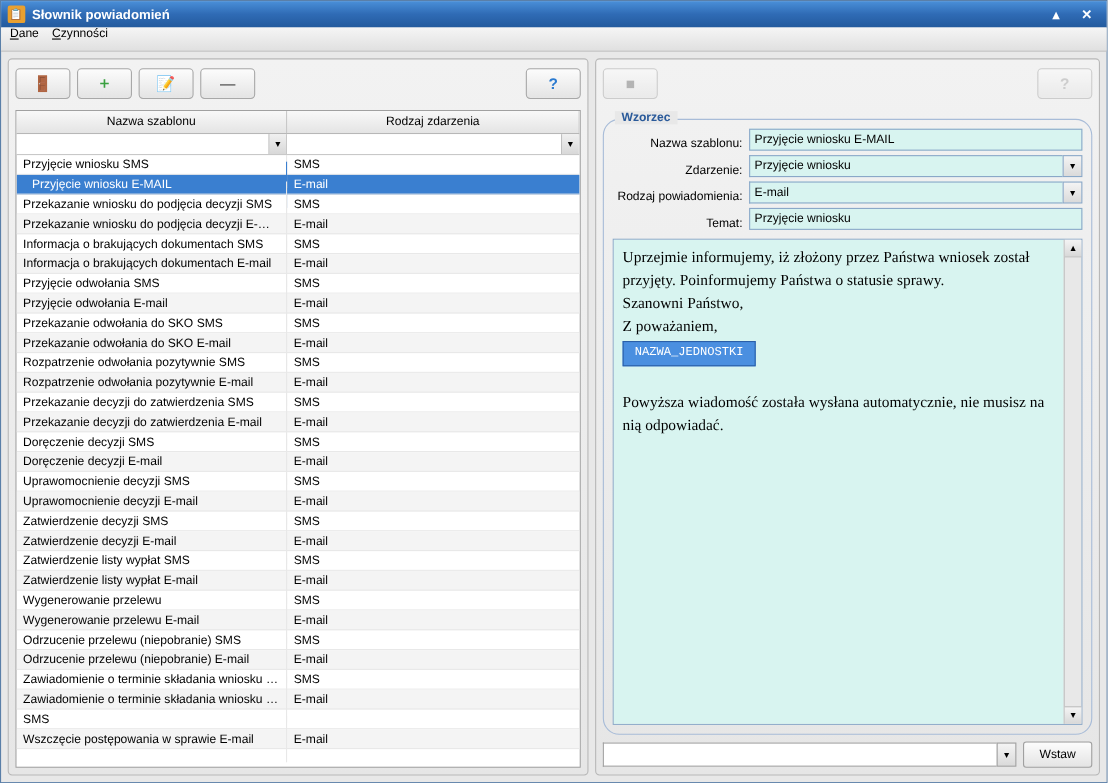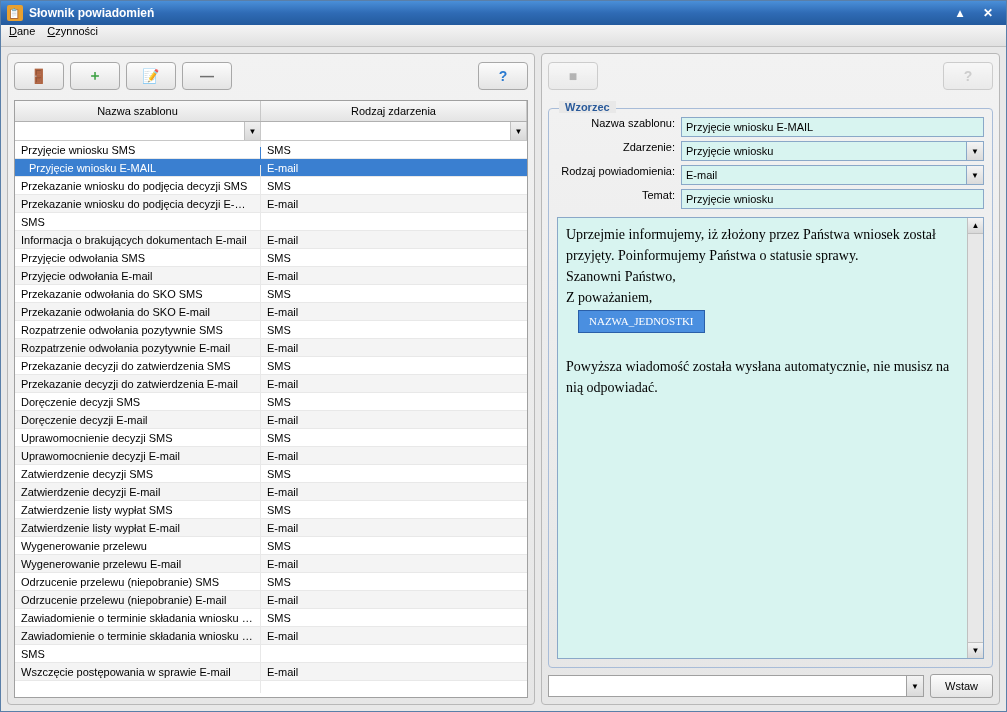--- a/index.html
+++ b/index.html
@@ -41,37 +41,37 @@
 .tbody { flex: 1; overflow-y: scroll; }
 .trow { display: flex; border-bottom: 1px solid #e8e8e8; height: 18px; align-items: center; cursor: pointer; }
 .trow:nth-child(even) { background: #f4f4f4; }
 .trow.selected { background: #3a7fd0; color: #fff; }
 .td { padding: 15px 6px; font-size: 11px; white-space: nowrap; overflow: hidden; text-overflow: ellipsis; }
 .td1 { width: 246px; border-right: 1px solid #e8e8e8; }
 .trow.selected .td1 { border-right-color: #3a7fd0; }
 .td2 { flex: 1; }
 .td1.sel-pad { padding-left: 14px; }
 
-.fieldset { border: 1px solid #a8bcd8; border-radius: 4px; margin-top: 8px; padding: 8px; position: relative; flex: 1; display: flex; flex-direction: column; }
+.fieldset { border: 1px solid #a8bcd8; border-radius: 15px; margin-top: 8px; padding: 8px; position: relative; flex: 1; display: flex; flex-direction: column; }
 .fieldset-legend { position: absolute; top: -8px; left: 10px; background: #e8e8e8; padding: 0 6px; color: #2a5a9a; font-weight: bold; font-size: 11px; }
 
-.form-row { display: flex; align-items: flex-start; margin-bottom: 4px; }
+.form-row { display: flex; align-items: flex-end; margin-bottom: 4px; }
 .form-label { width: 124px; text-align: right; padding-right: 6px; font-size: 11px; }
 .form-input { flex: 1; height: 20px; border: 1px solid #8aa8c8; background: #d8f4f0; padding: 2px 4px; font-size: 11px; }
 .form-combo { display: flex; flex: 1; }
 .form-combo input { flex: 1; height: 20px; border: 1px solid #8aa8c8; border-right: none; background: #d8f4f0; padding: 2px 4px; font-size: 11px; }
 .form-combo .dd { width: 18px; height: 20px; background: linear-gradient(to bottom, #f4f4f4, #dadada); border: 1px solid #8aa8c8; display: flex; align-items: center; justify-content: center; font-size: 8px; cursor: pointer; }
 
 .editor-wrap { flex: 1; display: flex; margin-top: 4px; border: 1px solid #8aa8c8; }
 .editor { flex: 1; background: #d8f4f0; padding: 6px 8px; font-family: 'Times New Roman', serif; font-size: 14px; line-height: 1.5; overflow-y: auto; }
 .editor-scroll { width: 16px; background: #e8e8e8; border-left: 1px solid #c0c0c0; position: relative; }
 .editor-scroll-up { position: absolute; top: 0; width: 100%; height: 16px; background: linear-gradient(to bottom, #f4f4f4, #d8d8d8); border-bottom: 1px solid #c0c0c0; display: flex; align-items: center; justify-content: center; font-size: 8px; cursor: pointer; }
 .editor-scroll-dn { position: absolute; bottom: 0; width: 100%; height: 16px; background: linear-gradient(to bottom, #f4f4f4, #d8d8d8); border-top: 1px solid #c0c0c0; display: flex; align-items: center; justify-content: center; font-size: 8px; cursor: pointer; }
 
-.field-token { display: inline-block; background: #4a8fe0; color: #fff; border: 1px solid #2a5fa8; padding: 2px 10px; font-family: Liberation Serif, serif; font-size: 11px; margin: 2px 12px; }
+.field-token { display: inline-block; background: #4a8fe0; color: #fff; border: 1px solid #2a5fa8; padding: 2px 10px; font-family: Liberation Mono, monospace; font-size: 11px; margin: 2px 0; }
 
 .bottom-row { display: flex; gap: 6px; margin-top: 6px; align-items: center; }
 .bottom-combo { flex: 1; display: flex; }
 .bottom-combo input { flex: 1; height: 22px; border: 1px solid #a0a0a0; border-right: none; padding: 2px 4px; font-size: 11px; background: #fff; }
 .bottom-combo .dd { width: 18px; height: 22px; background: linear-gradient(to bottom, #f4f4f4, #dadada); border: 1px solid #a0a0a0; display: flex; align-items: center; justify-content: center; font-size: 8px; cursor: pointer; }
 .btn-insert { height: 24px; padding: 0 14px; background: linear-gradient(to bottom, #fcfcfc, #e4e4e4); border: 1px solid #a0a0a0; border-radius: 3px; font-size: 11px; cursor: pointer; }
 
 ::-webkit-scrollbar { width: 16px; }
 ::-webkit-scrollbar-track { background: #e8e8e8; }
 ::-webkit-scrollbar-thumb { background: linear-gradient(to right, #d0d0d0, #b8b8b8); border: 1px solid #a0a0a0; border-radius: 2px; }
@@ -144,20 +144,21 @@
             </div>
             <div class="trow">
               <div class="td td1">Przekazanie wniosku do podjęcia decyzji SMS</div>
               <div class="td td2">SMS</div>
             </div>
             <div class="trow">
               <div class="td td1">Przekazanie wniosku do podjęcia decyzji E-mail</div>
               <div class="td td2">E-mail</div>
             </div>
             <div class="trow">
+              <div class="td td1">Informacja o brakujących dokumentach SMS</div>
               <div class="td td2">SMS</div>
             </div>
             <div class="trow">
               <div class="td td1">Informacja o brakujących dokumentach E-mail</div>
               <div class="td td2">E-mail</div>
             </div>
             <div class="trow">
               <div class="td td1">Przyjęcie odwołania SMS</div>
               <div class="td td2">SMS</div>
             </div>

